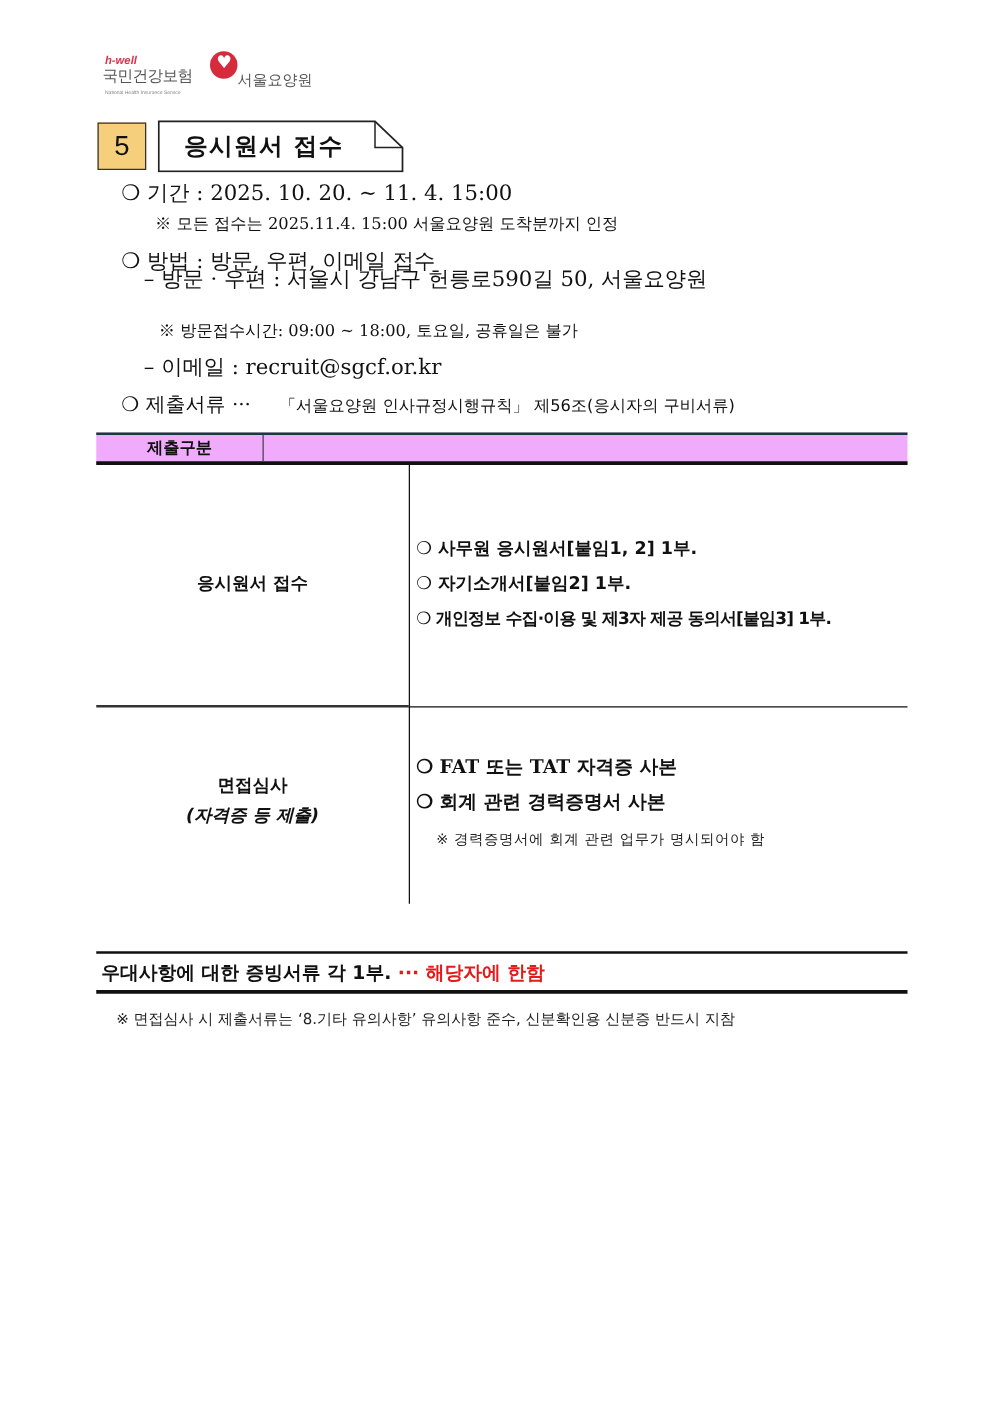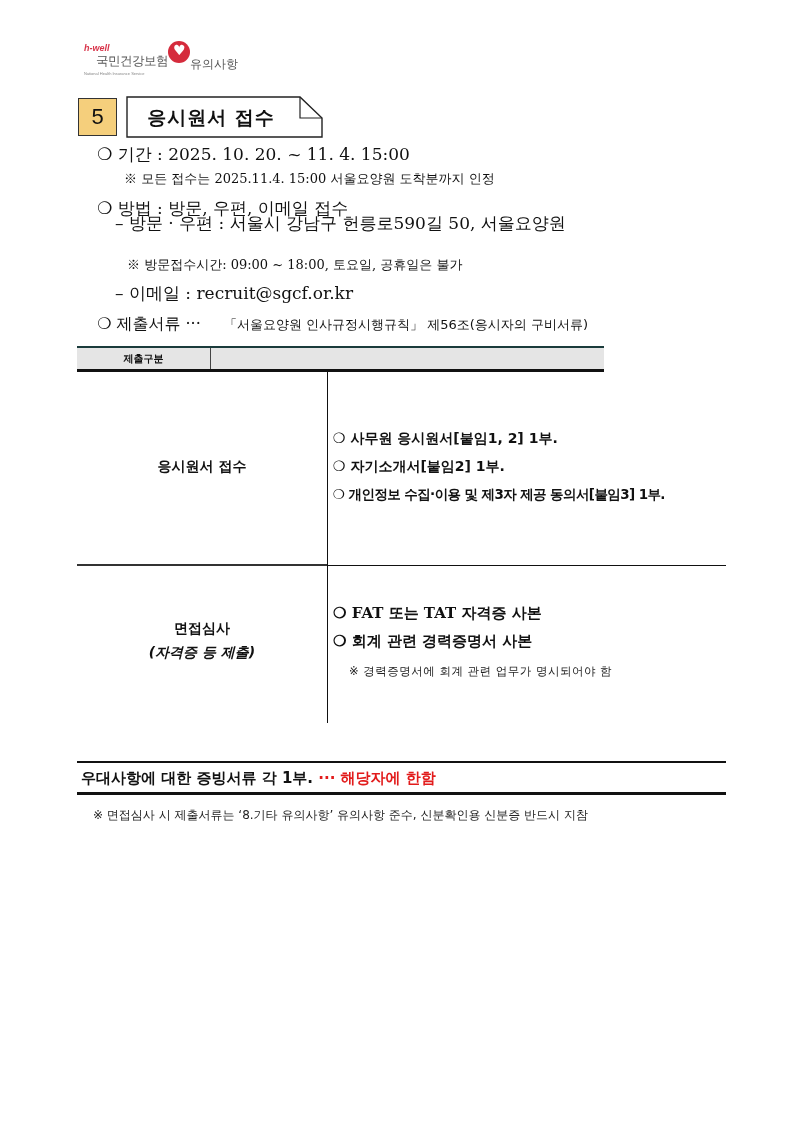--- a/index.html
+++ b/index.html
@@ -6,21 +6,21 @@
   body {
     width: 793px; height: 1121px; background: #ffffff; position: relative;
     font-family: "DejaVu Serif", "Liberation Serif", serif; color: #111;
     overflow: hidden;
   }
   .abs { position: absolute; }
 
   
   .logo { left: 82px; top: 40px; width: 190px; height: 46px; }
   .logo .hwell { position: absolute; left: 2px; top: 3px; font-family: "Liberation Sans", sans-serif; font-style: italic; font-weight: bold; font-size: 9px; color: #d8344a; }
-  .logo .nhis { position: absolute; left: 0; top: 13px; font-family: "DejaVu Sans", sans-serif; font-size: 12.5px; color: #555; letter-spacing: -0.5px; margin-left: 14px; }
+  .logo .nhis { position: absolute; left: 0; top: 13px; font-family: "DejaVu Sans", sans-serif; font-size: 12.5px; color: #555; letter-spacing: -0.5px; }
   .logo .nhis-sub { position: absolute; left: 2px; top: 31px; font-family: "Liberation Sans", sans-serif; font-size: 4px; color: #888; }
   .logo .heart { position: absolute; left: 86px; top: 1px; width: 22px; height: 22px; border-radius: 50%; background: #d52b3c; }
   .logo .heart::after { content: "♥"; position: absolute; left: 5px; top: 1px; color: #fff; font-size: 14px; font-family: "DejaVu Sans", sans-serif; }
   .logo .center { position: absolute; left: 108px; top: 16px; font-family: "DejaVu Sans", sans-serif; font-size: 12px; color: #555; }
 
   
   .sec-num { left: 78px; top: 98px; width: 39px; height: 38px; background: #f5cf7c; border: 1px solid #333; box-sizing: border-box;
     font-family: "Liberation Sans", sans-serif; font-size: 22px; text-align: center; line-height: 36px; }
   .sec-title { left: 126px; top: 96px; width: 196px; height: 42px; }
   .sec-title svg { position: absolute; left: 0; top: 0; }
@@ -29,23 +29,23 @@
 
   .line { white-space: nowrap; }
   .l-big { font-size: 17px; }
   .l-mid { font-size: 16px; }
   .l-small { font-size: 13px; }
   .bullet { font-family: "DejaVu Sans", sans-serif; }
   .sans { font-family: "DejaVu Sans", sans-serif; }
 
   
   .table { left: 77px; top: 346px; width: 649px; }
-  .thead { position: absolute; left: 0; top: 0; width: 527px; height: 26px; background: #e5e5e5;
+  .thead { position: absolute; left: 0; top: 0; width: 649px; height: 26px; background: #f0abfc;
     border-top: 2px solid #1a3b3b; border-bottom: 3px solid #111; box-sizing: border-box;
-    font-family: "DejaVu Sans", sans-serif; font-weight: bold; font-size: 10px; }
+    font-family: "DejaVu Sans", sans-serif; font-weight: bold; font-size: 13px; }
   .thead .c1 { position: absolute; left: 0; top: 0; width: 133px; height: 21px; line-height: 21px; text-align: center; border-right: 1px solid #444; }
   .thead .c2 { position: absolute; left: 134px; top: 0; right: 0; height: 21px; line-height: 21px; text-align: center; letter-spacing: 14px; }
 
   .vline { position: absolute; left: 250px; width: 1px; background: #111; }
   .hline { position: absolute; height: 1px; background: #111; }
 
   .cell-left { position: absolute; left: 0; width: 250px; text-align: center; font-family: "DejaVu Sans", sans-serif; font-weight: bold; font-size: 14px; }
   .doc-item { position: absolute; left: 256px; white-space: nowrap; font-family: "DejaVu Sans", sans-serif; font-weight: bold; font-size: 14px; }
   .doc-item.serifb { font-family: "DejaVu Serif", serif; font-size: 15px; }
   .note-item { position: absolute; left: 272px; white-space: nowrap; font-family: "DejaVu Sans", sans-serif; font-size: 11.5px; color: #222; letter-spacing: 0.5px; }
@@ -57,21 +57,21 @@
   .footnote { left: 93px; top: 772px; font-family: "DejaVu Sans", sans-serif; font-size: 12px; color: #222; white-space: nowrap; margin-top: 35px; }
 </style>
 </head>
 <body>
 
 <div class="abs logo">
   <span class="hwell">h-well</span>
   <span class="nhis">국민건강보험</span>
   <span class="nhis-sub">National Health Insurance Service</span>
   <span class="heart"></span>
-  <span class="center">유의사항</span>
+  <span class="center">서울요양원</span>
 </div>
 
 <div class="abs sec-num">5</div>
 <div class="abs sec-title">
   <svg width="198" height="42">
     <path d="M1 1 H174 L196 22 V41 H1 Z" fill="#fff" stroke="#222" stroke-width="1.4"></path>
     <path d="M174 1 V22 H196" fill="none" stroke="#222" stroke-width="1.2"></path>
   </svg>
   <span>응시원서 접수</span>
 </div>

